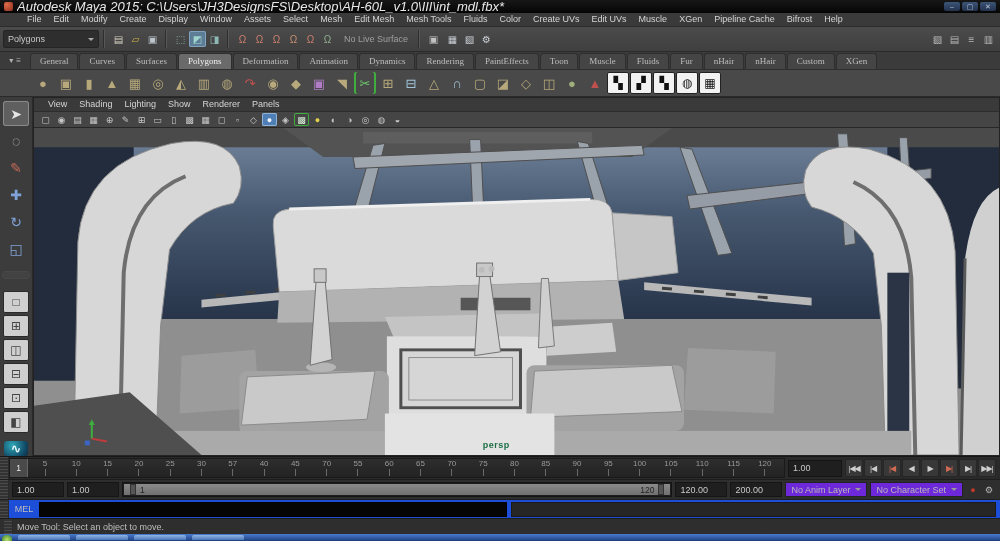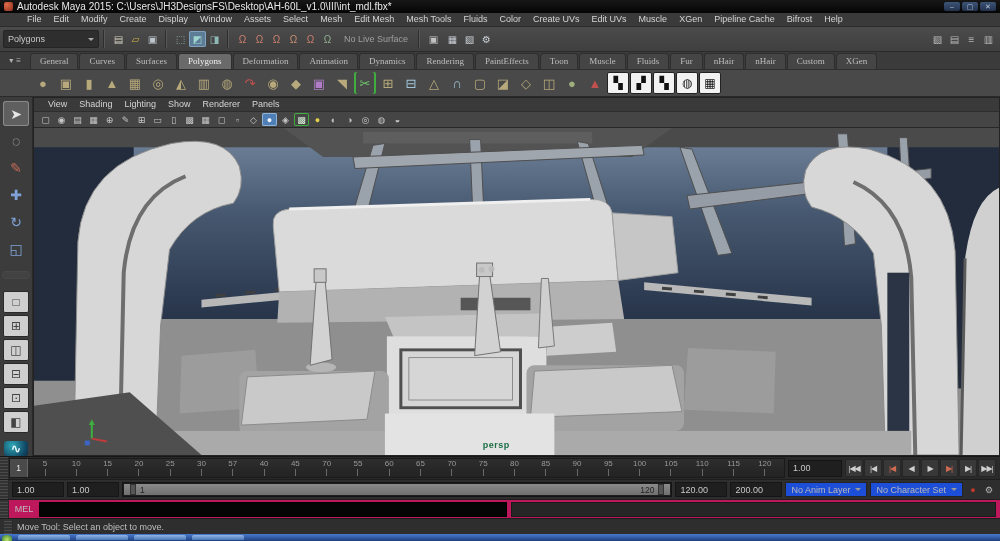--- a/index.html
+++ b/index.html
@@ -5,21 +5,21 @@
   html,body{margin:0;padding:0;background:#2b2b2b;}
   #app{position:relative;width:1000px;height:541px;overflow:hidden;
        font-family:"Liberation Sans","DejaVu Sans",sans-serif;
        color:#cccccc;display:flex;flex-direction:column;font-size:9px;
        background:#3c3c3c;user-select:none;}
   .row{display:flex;align-items:center;flex-shrink:0;}
   .grip{width:8px;align-self:stretch;background:repeating-linear-gradient(0deg,#4a4a4a 0 1px,#333 1px 3px);border-right:1px solid #2a2a2a;flex-shrink:0;}
   
   #titlebar{height:13px;background:linear-gradient(#171717,#050505);display:flex;align-items:center;padding:0 4px;gap:4px;}
   #titlebar .appicon{width:9px;height:9px;border-radius:2px;background:radial-gradient(circle at 30% 30%,#e06a4a,#8a2f1c);flex-shrink:0;}
-  #titlebar .ttl{color:#e8e8e8;font-size:10px;white-space:nowrap;overflow:hidden;flex:1;}
+  #titlebar .ttl{color:#e8e8e8;font-size:13px;white-space:nowrap;overflow:hidden;flex:1;font-style:italic;}
   #winbtns{display:flex;gap:2px;}
   #winbtns span{width:16px;height:9px;border-radius:2px;background:linear-gradient(#3d5577,#22324d);color:#b9c6da;font-size:7px;line-height:9px;text-align:center;}
   
   #menubar{height:13px;background:#3a3a3a;border-bottom:1px solid #2c2c2c;padding-left:21px;}
   .mitem{padding:0 6px;line-height:13px;color:#d4d4d4;white-space:nowrap;cursor:default;}
   
   #statusline{height:24px;background:linear-gradient(#4b4b4b,#3f3f3f);border-bottom:1px solid #2a2a2a;gap:2px;padding:0 3px;}
   .sep{width:7px;height:18px;background:
        linear-gradient(90deg,transparent 2px,#2e2e2e 2px 3px,#575757 3px 4px,transparent 4px);position:relative;flex-shrink:0;}
   #modeSel{width:86px;height:16px;background:#2e2e2e;border:1px solid #242424;border-radius:2px;
@@ -81,25 +81,25 @@
         color:#cfcfcf;font-size:8px;letter-spacing:-1px;background:#383838;border:1px solid #262626;border-radius:2px;}
   .pbtn.redkey{color:#d06a52;}
   
   #rangerow{height:19px;background:#2e2e2e;border-top:1px solid #1d1d1d;gap:3px;padding-right:4px;}
   .nfield{width:42px;height:13px;background:#1f1f1f;border:1px solid #151515;color:#c9c9c9;
           display:flex;align-items:center;padding:0 4px;flex-shrink:0;}
   #rangebar{flex:1;height:13px;background:#1d1d1d;border:1px solid #141414;position:relative;}
   #rangeinner{position:absolute;inset:1px;background:linear-gradient(#8a8a8a,#707070);
               display:flex;align-items:center;justify-content:space-between;color:#222;padding:0 6px;font-size:8.5px;}
   .rhandle{width:4px;height:9px;background:#555;border:1px solid #333;}
-  .dd{height:13px;background:#1d4ed8;border:1px solid #232323;color:#b9b9b9;display:flex;align-items:center;
+  .dd{height:13px;background:#6d28d9;border:1px solid #232323;color:#b9b9b9;display:flex;align-items:center;
       padding:0 5px;gap:5px;white-space:nowrap;flex-shrink:0;}
   .dd .arrow{width:0;height:0;border:3px solid transparent;border-top-color:#999;margin-top:3px;}
   
-  #cmdrow{height:18px;background:#be185d;border-top:1px solid #1f1f1f;}
+  #cmdrow{height:18px;background:#1d4ed8;border-top:1px solid #1f1f1f;}
   #cmdlabel{width:30px;text-align:center;color:#bdbdbd;}
   #cmdinput{width:466px;height:13px;background:#050505;border:1px solid #000;}
   #cmdresult{flex:1;height:13px;background:#262626;border:1px solid #1a1a1a;margin:0 4px;}
   #helpline{height:15px;background:#2e2e2e;border-top:1px solid #1c1c1c;color:#bfbfbf;padding-left:4px;}
   
   #taskbar{height:7px;background:linear-gradient(#4a7bd0,#1d3e7e);display:flex;gap:6px;align-items:flex-start;padding-left:2px;}
   #orb{width:10px;height:6px;border-radius:50% 50% 0 0;background:radial-gradient(circle at 50% 80%,#bfe36a,#2f7a2f);margin-top:1px;}
   .taskbtn{width:52px;height:5px;margin-top:1px;border-radius:2px 2px 0 0;background:linear-gradient(#9fc0ea,#4f7fc0);opacity:.85;}
 </style>
 </head>

